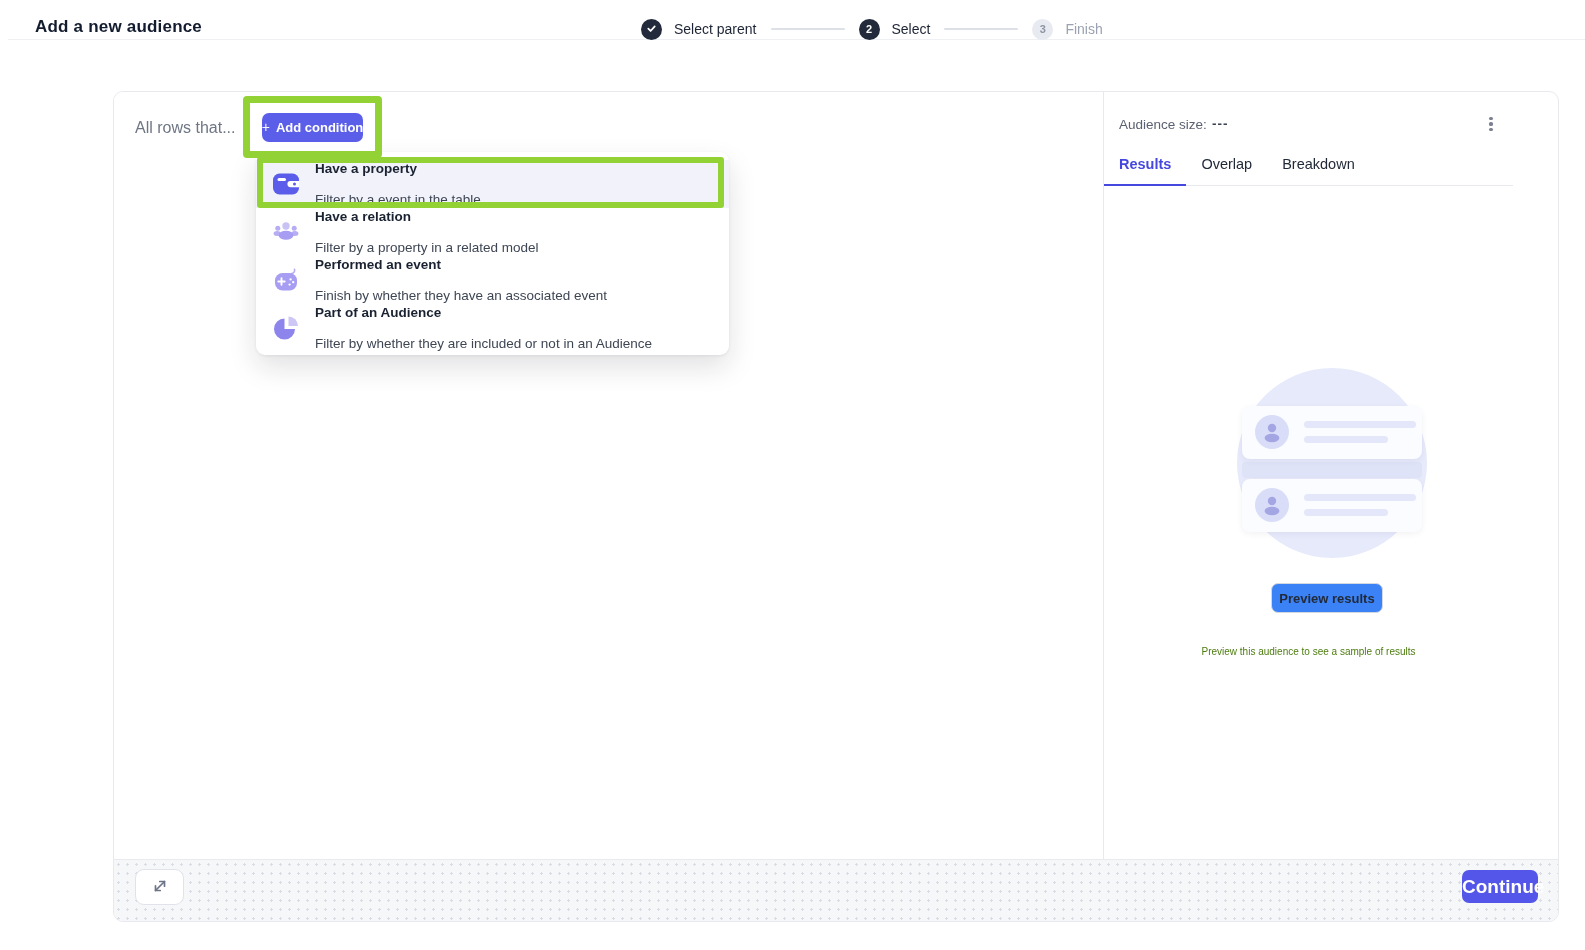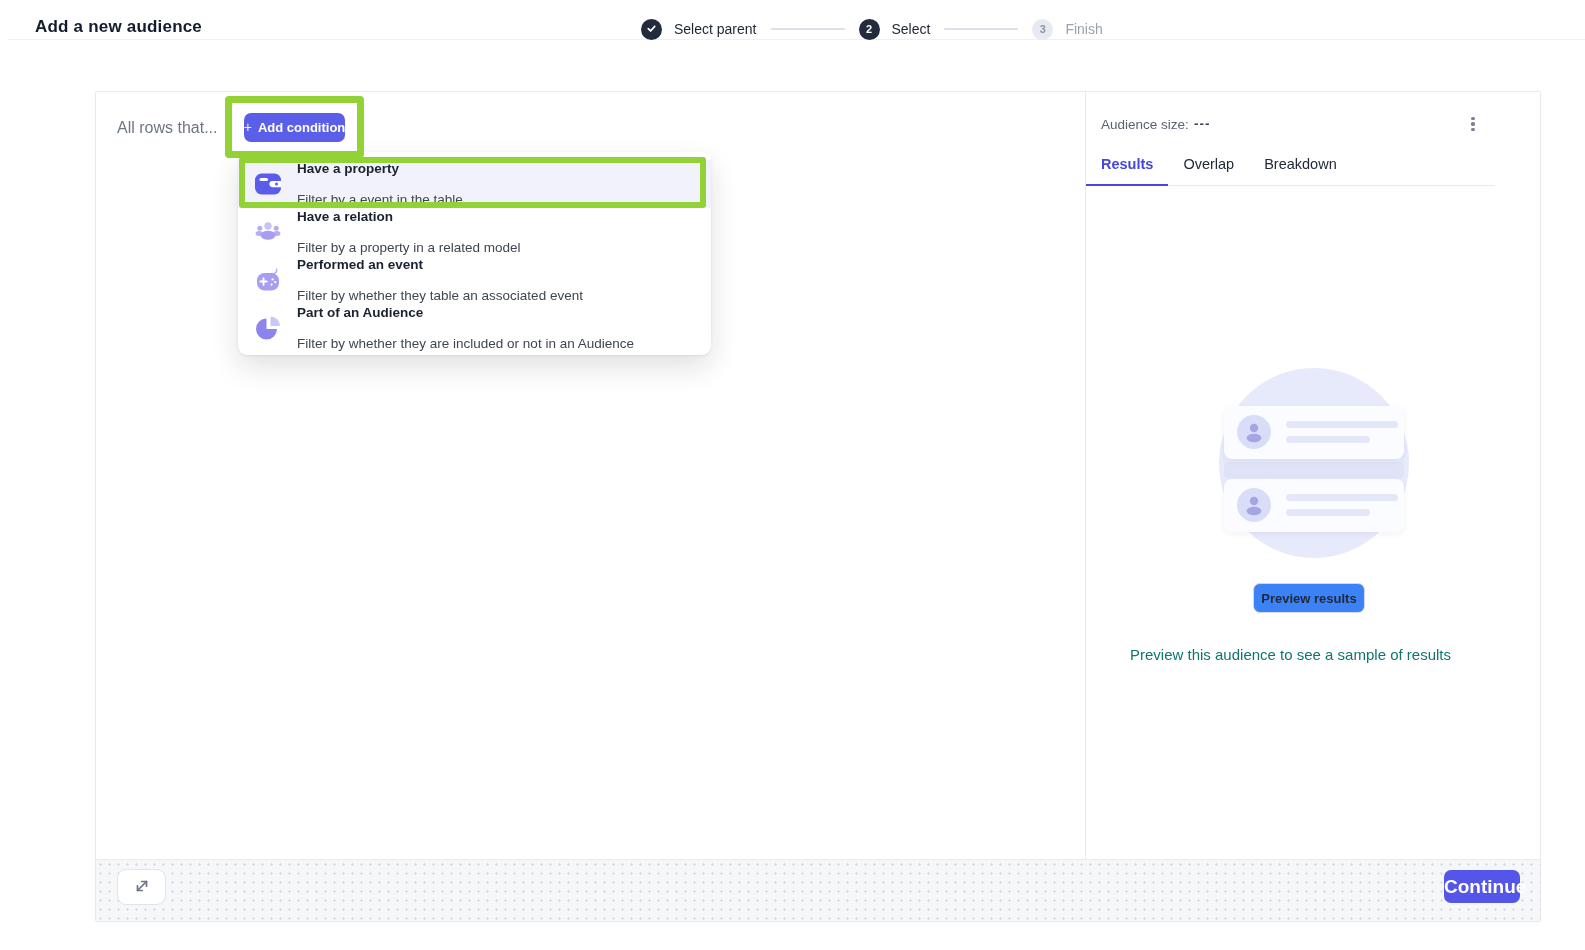--- a/index.html
+++ b/index.html
@@ -11,21 +11,21 @@
   .stepper { position:absolute; left:633px; top:0; height:58px; display:flex; align-items:center; }
   .step { display:flex; align-items:center; gap:12px; }
   .step-circle { width:21px; height:21px; border-radius:50%; display:flex; align-items:center; justify-content:center; font-size:11px; font-weight:700; flex:0 0 21px; }
   .step.complete .step-circle, .step.active .step-circle { background:#232a3b; color:#fff; }
   .step.upcoming .step-circle { background:#e8eaf1; color:#8d94a3; }
   .step-label { font-size:14px; font-weight:400; color:#1d2434; white-space:nowrap; }
   .step.upcoming .step-label { color:#9aa1b0; }
   .step-line { width:74px; height:2px; background:#dde0e7; border-radius:1px; margin:0 14px; }
 
   
-  .card { position:absolute; left:95px; top:91px; width:1446px; height:831px; background:#fff; border:1px solid #e7e9ee; border-radius:2px; overflow:hidden; }
+  .card { position:absolute; left:113px; top:91px; width:1446px; height:831px; background:#fff; border:1px solid #e7e9ee; border-radius:10px; overflow:hidden; }
 
   
   .canvas { position:absolute; left:0; top:0; width:989px; height:768px; background:#fff; }
   .rows-label { position:absolute; left:21px; top:27px; font-size:16px; color:#6e7583; }
 
   .hl-box1 { position:absolute; left:129px; top:4px; width:139px; height:62px; border:7px solid #93d235; border-radius:4px; background:#fff; display:flex; align-items:center; justify-content:center; z-index:3; }
   .add-condition-btn { width:101px; height:29px; background:#5b5ee9; color:#fff; border:none; border-radius:7px; font-size:13px; font-weight:600; font-family:inherit; display:flex; align-items:center; justify-content:center; gap:6px; cursor:pointer; white-space:nowrap; }
   .plus-glyph { font-weight:400; font-size:14px; opacity:.95; }
 
   .menu { position:absolute; left:142px; top:60px; width:473px; height:203px; background:#fff; border-radius:9px; box-shadow:0 1px 3px rgba(20,24,40,.07), 0 12px 28px rgba(20,24,40,.13); padding-top:8px; z-index:2; }
@@ -53,21 +53,21 @@
   
   .illus-circle { position:absolute; left:133px; top:276px; width:190px; height:190px; border-radius:50%; background:#e7eafb; }
   .illus-band { position:absolute; left:138px; top:370px; width:180px; height:16px; background:#dfe3f7; border-radius:4px; }
   .mini-card { position:absolute; left:138px; width:180px; height:53px; background:#fbfcff; border-radius:8px; box-shadow:0 2px 6px rgba(30,35,60,.06); }
   .mini-card.c1 { top:314px; } .mini-card.c2 { top:387px; }
   .mc-avatar { position:absolute; left:13px; top:9px; width:34px; height:34px; border-radius:50%; background:#d9ddf8; }
   .mc-line { position:absolute; left:62px; height:7px; background:#e3e7f9; border-radius:3.5px; }
   .mc-line.l1 { top:15px; width:112px; } .mc-line.l2 { top:30px; width:84px; }
 
   .preview-btn { position:absolute; left:167px; top:491px; width:112px; height:30px; background:#3b82f6; border:1px solid #d4d8e1; border-radius:7px; font-size:13px; font-weight:700; color:#222a39; font-family:inherit; cursor:pointer; }
-  .empty-caption { position:absolute; left:0; right:0; top:554px; text-align:center; font-size:15px; color:#0f766e; }
+  .empty-caption { position:absolute; left:0; right:0; top:554px; text-align:center; font-size:10px; color:#4d7c0f; }
 
   
   .footer { position:absolute; left:0; bottom:0; width:100%; height:62px; background-color:#f6f7f9; background-image:radial-gradient(#d9dce5 1px, rgba(0,0,0,0) 1.15px); background-size:9px 9px; border-top:1px solid #e8eaee; }
   .expand-btn { position:absolute; left:21px; top:9px; width:49px; height:36px; background:#fff; border:1px solid #e0e3ea; border-radius:9px; display:flex; align-items:center; justify-content:center; cursor:pointer; }
   .continue-btn { position:absolute; right:20px; top:10px; width:76px; height:33px; background:#5356e9; color:#fff; border:none; border-radius:7px; font-size:19px; font-weight:700; font-family:inherit; cursor:pointer; }
 </style>
 </head>
 <body>
 
 <div class="header">
@@ -138,21 +138,21 @@
             <path d="M19.5 7.5 c2.4-.3 3.6-1.9 3-4.3" stroke="#b6adf3" stroke-width="1.6" fill="none" stroke-linecap="round"></path>
             <rect x="3" y="7" width="22" height="17.5" rx="7.5" fill="#a79df2"></rect>
             <path d="M9.5 12.3 v6.4 M6.3 15.5 h6.4" stroke="#fff" stroke-width="1.9" stroke-linecap="round"></path>
             <circle cx="18.6" cy="13.4" r="1.15" fill="#fff"></circle>
             <circle cx="21.2" cy="16.2" r="1.15" fill="#fff"></circle>
             <circle cx="17.6" cy="18.6" r="1.15" fill="#fff"></circle>
           </svg>
         </span>
         <div class="mi-text">
           <div class="mi-title">Performed an event</div>
-          <div class="mi-desc">Filter by whether they table an associated event</div>
+          <div class="mi-desc">Finish by whether they have an associated event</div>
         </div>
       </div>
       <div class="menu-item">
         <span class="menu-icon">
           <svg width="28" height="28" viewBox="0 0 28 28">
             <path d="M12.5 4.5 A10.5 10.5 0 1 0 23 15 L12.5 15 Z" fill="#8e85ec"></path>
             <path d="M16.5 2.5 A9.5 9.5 0 0 1 26 12 L16.5 12 Z" fill="#cdc7f6"></path>
           </svg>
         </span>
         <div class="mi-text">

